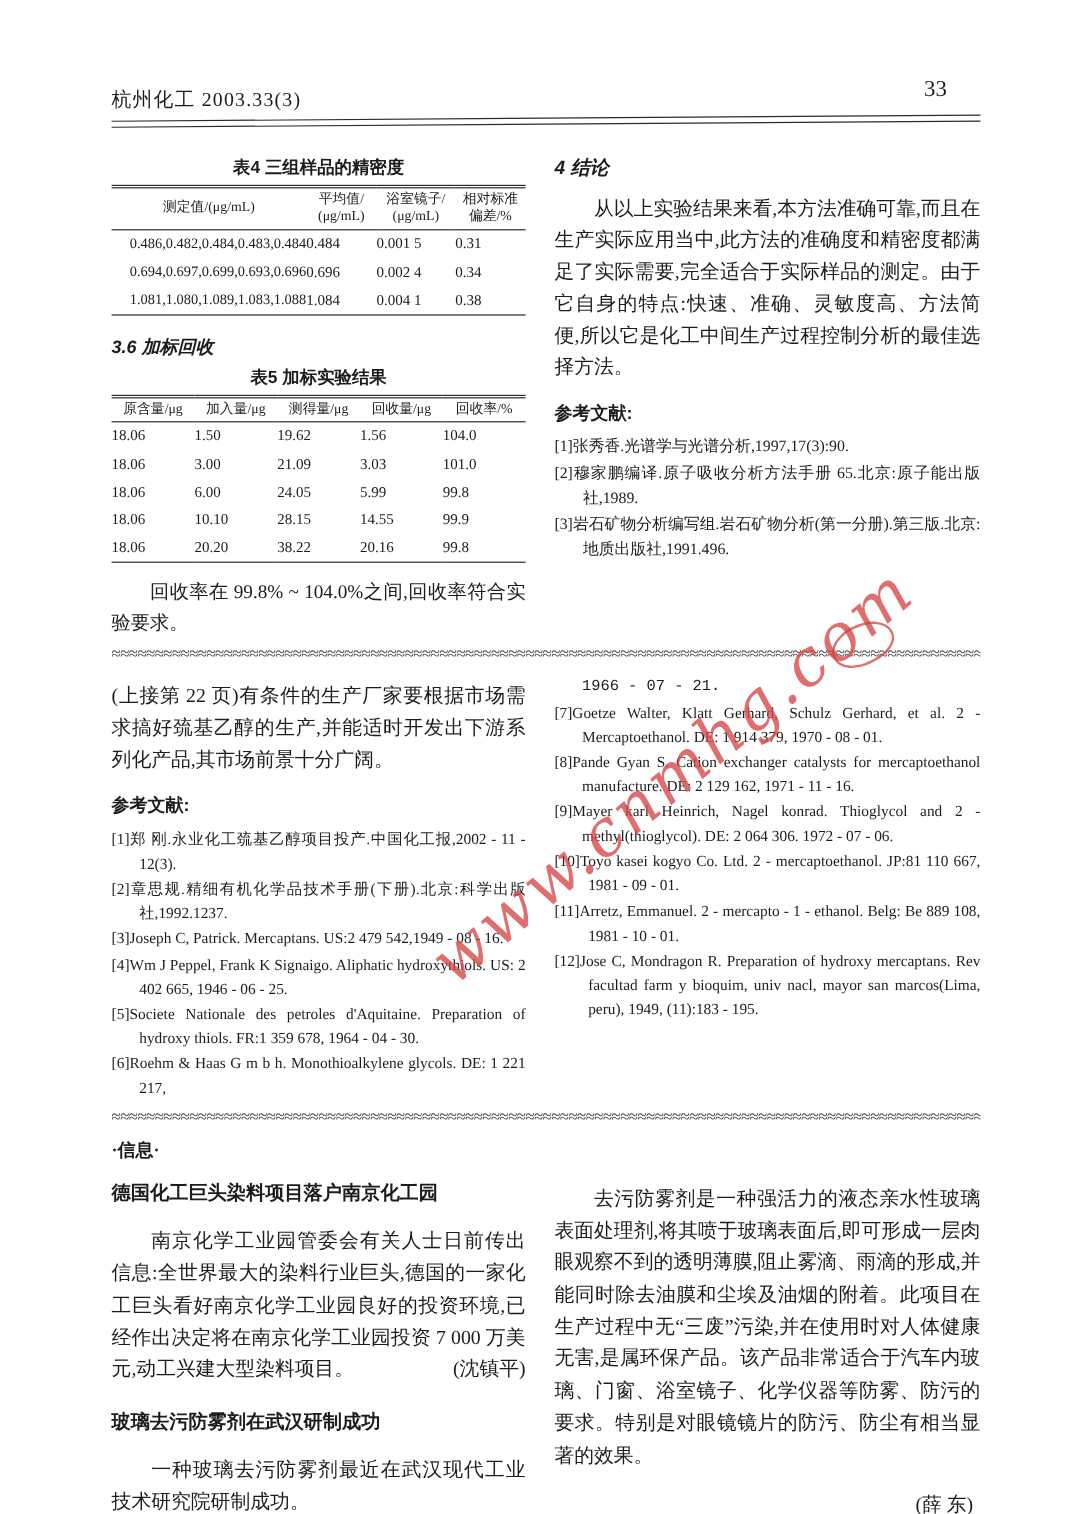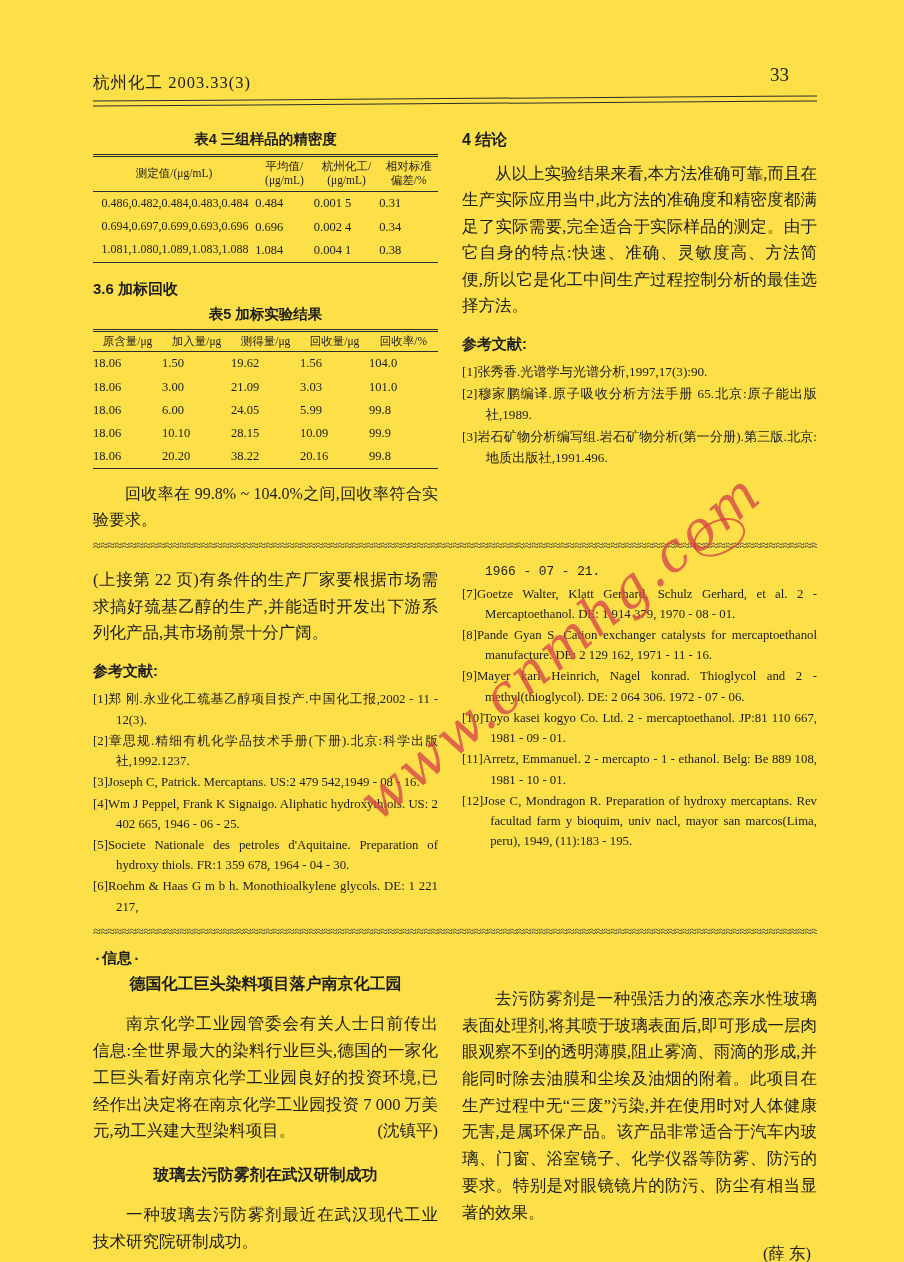--- a/index.html
+++ b/index.html
@@ -1,20 +1,20 @@
 <!DOCTYPE html>
 <html><head>
 <meta charset="utf-8">
 <style>
   html,body { margin:0; padding:0; background:#e9e8e4; }
   .page {
     position: relative;
     width: 904px; height: 1262px;
     margin: 0 auto;
-    background: #fde047;
+    background: #ffffff;
     color: #1c1c1c;
     font-family: "Liberation Serif", "DejaVu Serif", serif;
     overflow: hidden;
   }
   .content { position: absolute; left: 93px; top: 72px; width: 724px; }
 
   
   .hdr { display:flex; justify-content:space-between; align-items:flex-end; }
   .hdr .journal { font-size:16.5px; letter-spacing:1px; }
   .hdr .pageno  { font-size:19px; padding-right:28px; transform:translateY(-8px); }
@@ -25,34 +25,34 @@
   .col-l { width:345px; flex:none; }
   .col-r { flex:1; min-width:0; }
   .top-cols { margin-top:20px; min-height:372px; }
   .mid-cols { min-height:326px; }
 
   
   .tcap { text-align:center; font-weight:bold; font-size:14.5px; margin:6px 0 5px; font-family:"Liberation Sans","DejaVu Sans",sans-serif; }
   table { width:100%; border-collapse:collapse; border-top:3px double #2c2c2c; border-bottom:1.6px solid #2c2c2c; }
   th { font-weight:normal; font-size:11.5px; border-bottom:1.1px solid #2c2c2c; padding:2px 0 3px; white-space:pre-line; line-height:1.25; text-align:center; }
   td { font-size:12.5px; padding:3.5px 0; line-height:1.3; }
-  .t4 td:first-child { text-align:center; padding-left:2px; font-size:12px; }
-
-  .sec-head { font-size:15px; font-weight:bold; margin:17px 0 4px; font-family:"Liberation Sans","DejaVu Sans",sans-serif; }
+  .t4 td:first-child { text-align:right; padding-left:2px; font-size:12px; }
+
+  .sec-head { font-size:15px; font-weight:bold; margin:17px 0 4px; font-family:"Liberation Sans","DejaVu Sans",sans-serif;font-style:italic; }
   .body-par { font-size:16px; line-height:1.6; text-align:justify; text-indent:2em; margin:6px 0 0; }
   .refs-head { font-size:15px; font-weight:bold; margin:16px 0 8px; font-family:"Liberation Sans","DejaVu Sans",sans-serif; }
   .ref { font-size:12.8px; line-height:1.58; padding-left:1.8em; text-indent:-1.8em; text-align:justify; margin:1px 0; }
   .ref-carry { font-size:12.8px; line-height:1.58; padding-left:1.8em; margin:1px 0;font-family:Liberation Mono, monospace; }
 
   
   .wavy { white-space:nowrap; overflow:hidden; height:13px; line-height:11px; font-size:14px; letter-spacing:-0.5px; color:#3c3c3c; margin:8px 0 8px; }
 
   
-  .info-label { font-size:15px; font-weight:bold; margin:10px 0 4px; font-family:Liberation Mono, monospace; }
-  .news-title { text-align:center; font-weight:bold; font-size:16px; margin:2px 0 10px; font-family:"Liberation Sans","DejaVu Sans",sans-serif; }
+  .info-label { font-size:15px; font-weight:bold; margin:10px 0 4px; font-family:Liberation Serif, serif; }
+  .news-title { text-align:left; font-weight:bold; font-size:16px; margin:12px 0 10px; font-family:"Liberation Sans","DejaVu Sans",sans-serif; }
   .news-par { font-size:16.5px; line-height:1.62; text-align:justify; text-indent:2em; }
   .sig { float:right; }
   .sig-line { text-align:right; font-size:16.5px; margin-top:10px; padding-right:6px; }
 
   
   .watermark {
     position:absolute; left:300px; top:615px; width:520px;
     text-align:center; font-size:54px; font-style:italic; letter-spacing:3px;
     transform:rotate(-40deg); opacity:0.8; pointer-events:none;
     font-family:"DejaVu Serif","Liberation Serif",serif;
@@ -78,21 +78,21 @@
     <div class="cols top-cols">
       <div class="col-l">
 
         <div class="tcap">表4  三组样品的精密度</div>
         <table class="t4">
           <thead>
             <tr>
               <th style="width:47%">测定值/(μg/mL)</th>
               <th style="width:17%">平均值/
 (μg/mL)</th>
-              <th style="width:19%">杭州化工/
+              <th style="width:19%">浴室镜子/
 (μg/mL)</th>
               <th style="width:17%">相对标准
 偏差/%</th>
             </tr>
           </thead>
           <tbody>
             <tr>
               <td>0.486,0.482,0.484,0.483,0.484</td>
               <td>0.484</td>
               <td>0.001 5</td>
@@ -145,21 +145,21 @@
               <td>18.06</td>
               <td>6.00</td>
               <td>24.05</td>
               <td>5.99</td>
               <td>99.8</td>
             </tr>
             <tr>
               <td>18.06</td>
               <td>10.10</td>
               <td>28.15</td>
-              <td>10.09</td>
+              <td>14.55</td>
               <td>99.9</td>
             </tr>
             <tr>
               <td>18.06</td>
               <td>20.20</td>
               <td>38.22</td>
               <td>20.16</td>
               <td>99.8</td>
             </tr>
           </tbody>

